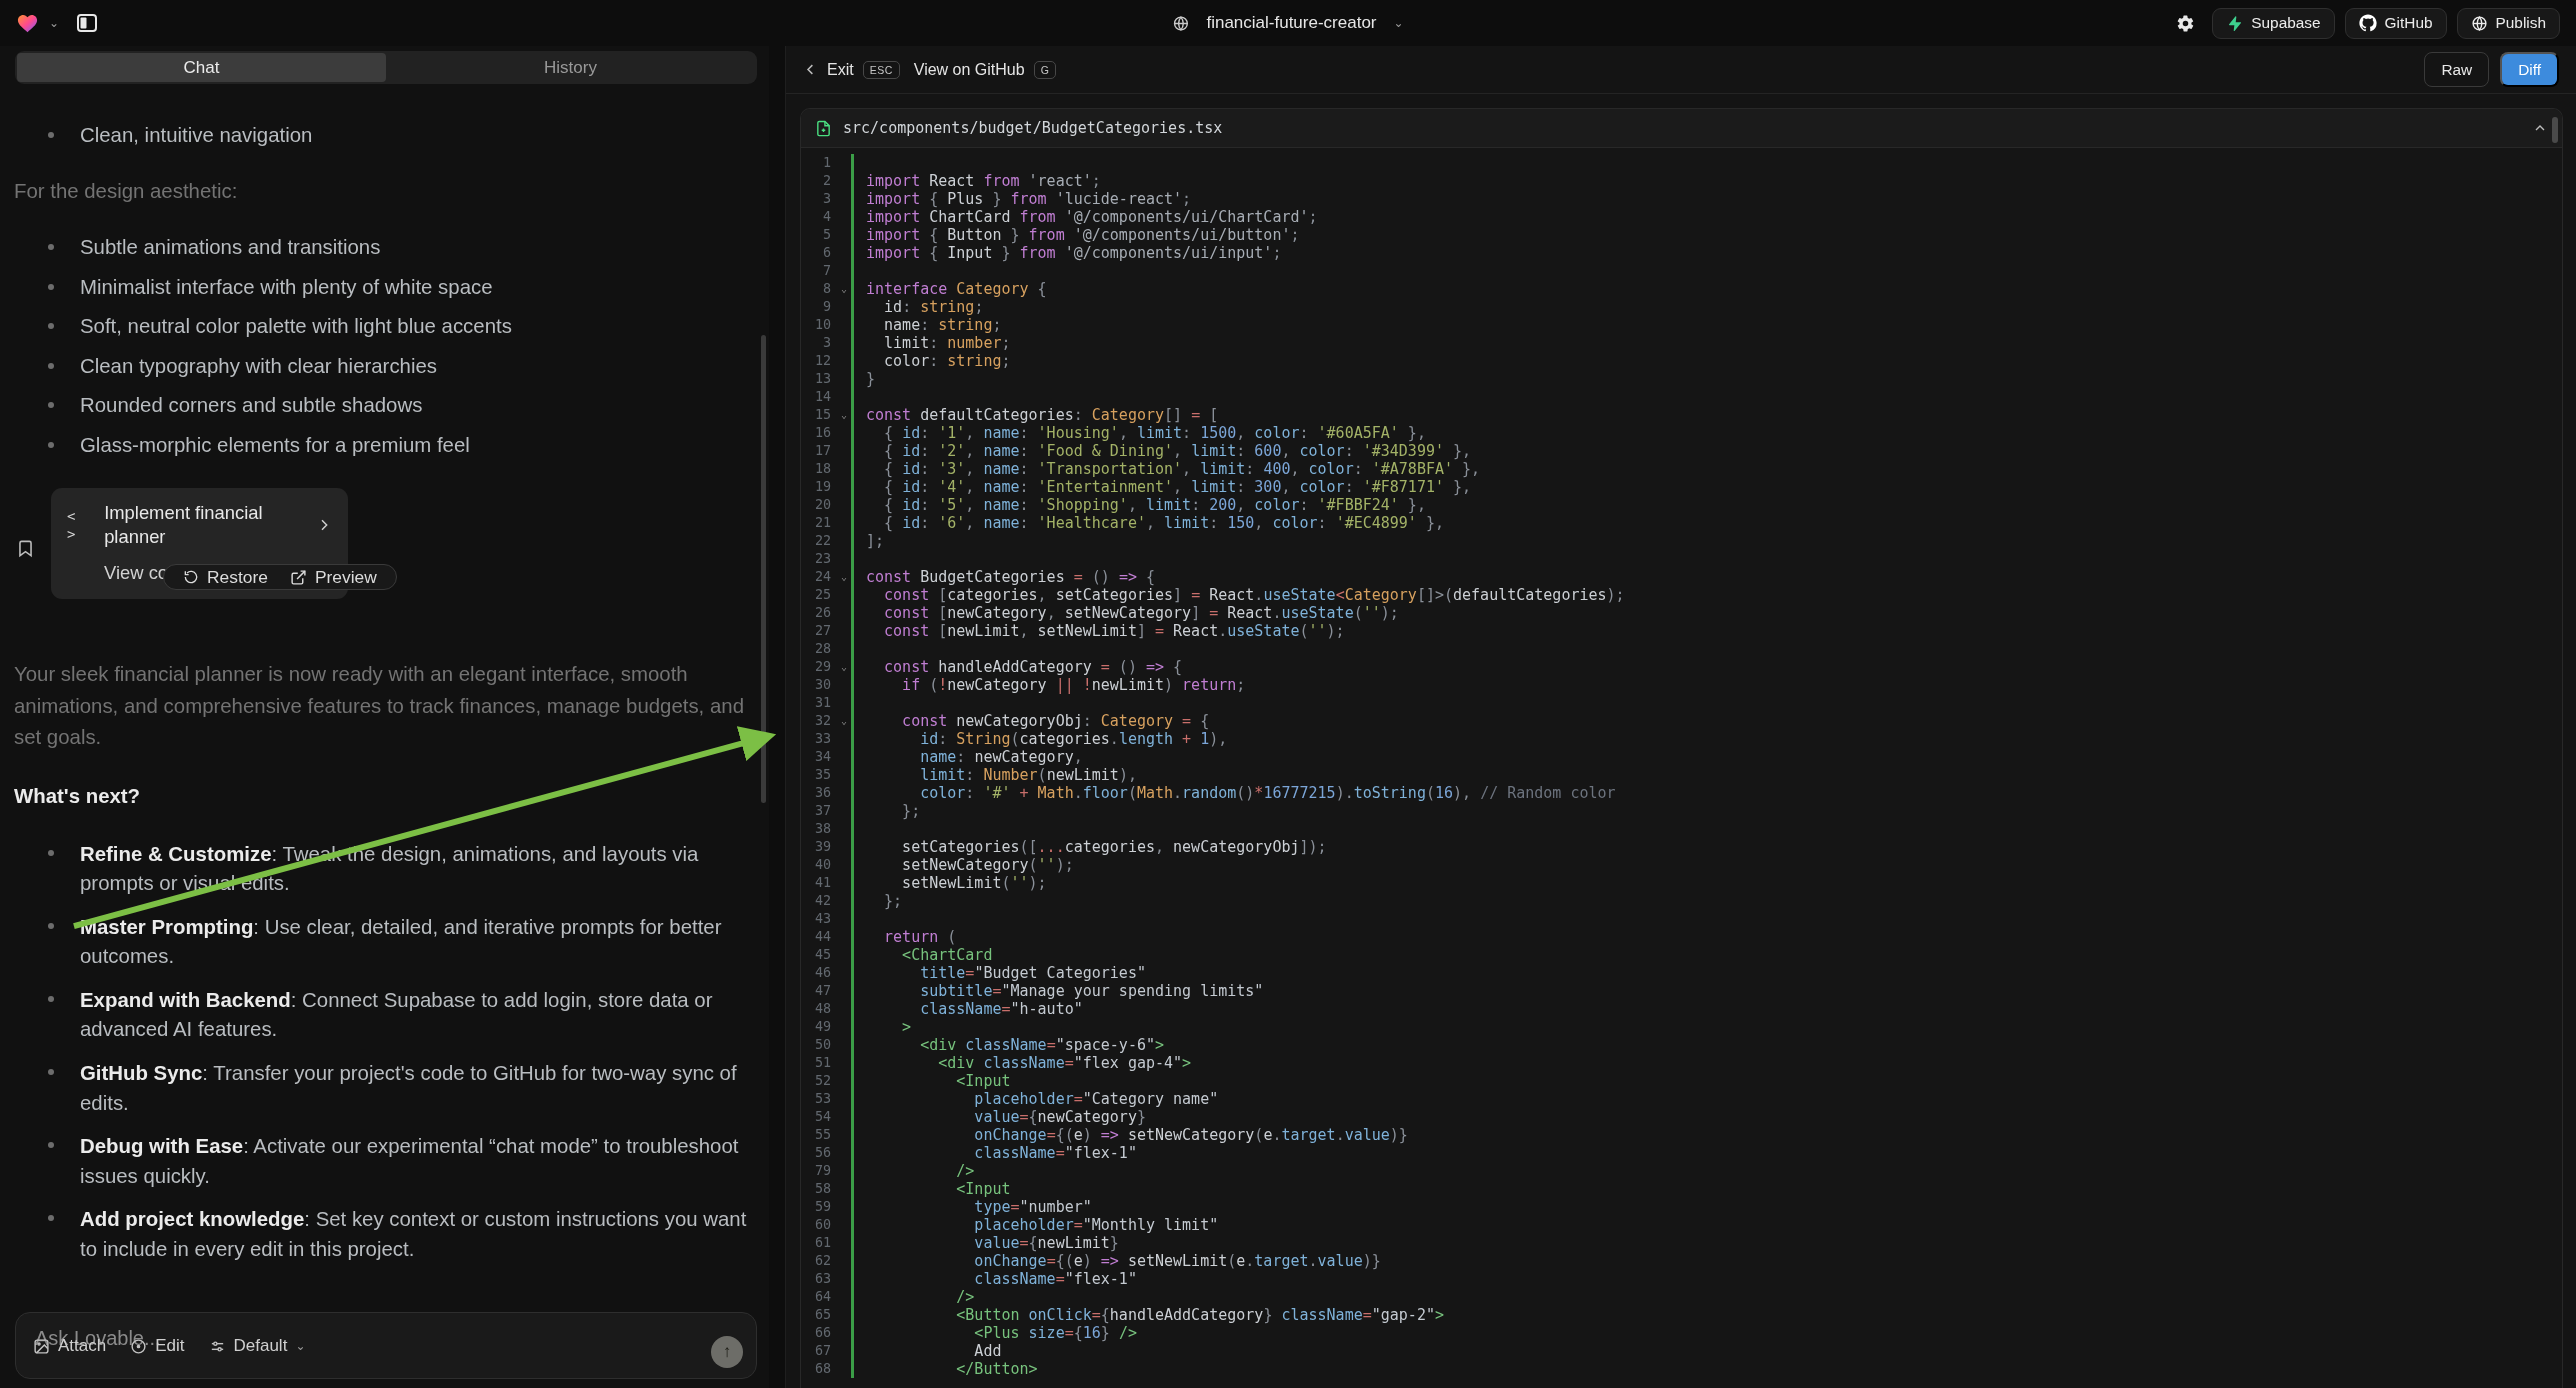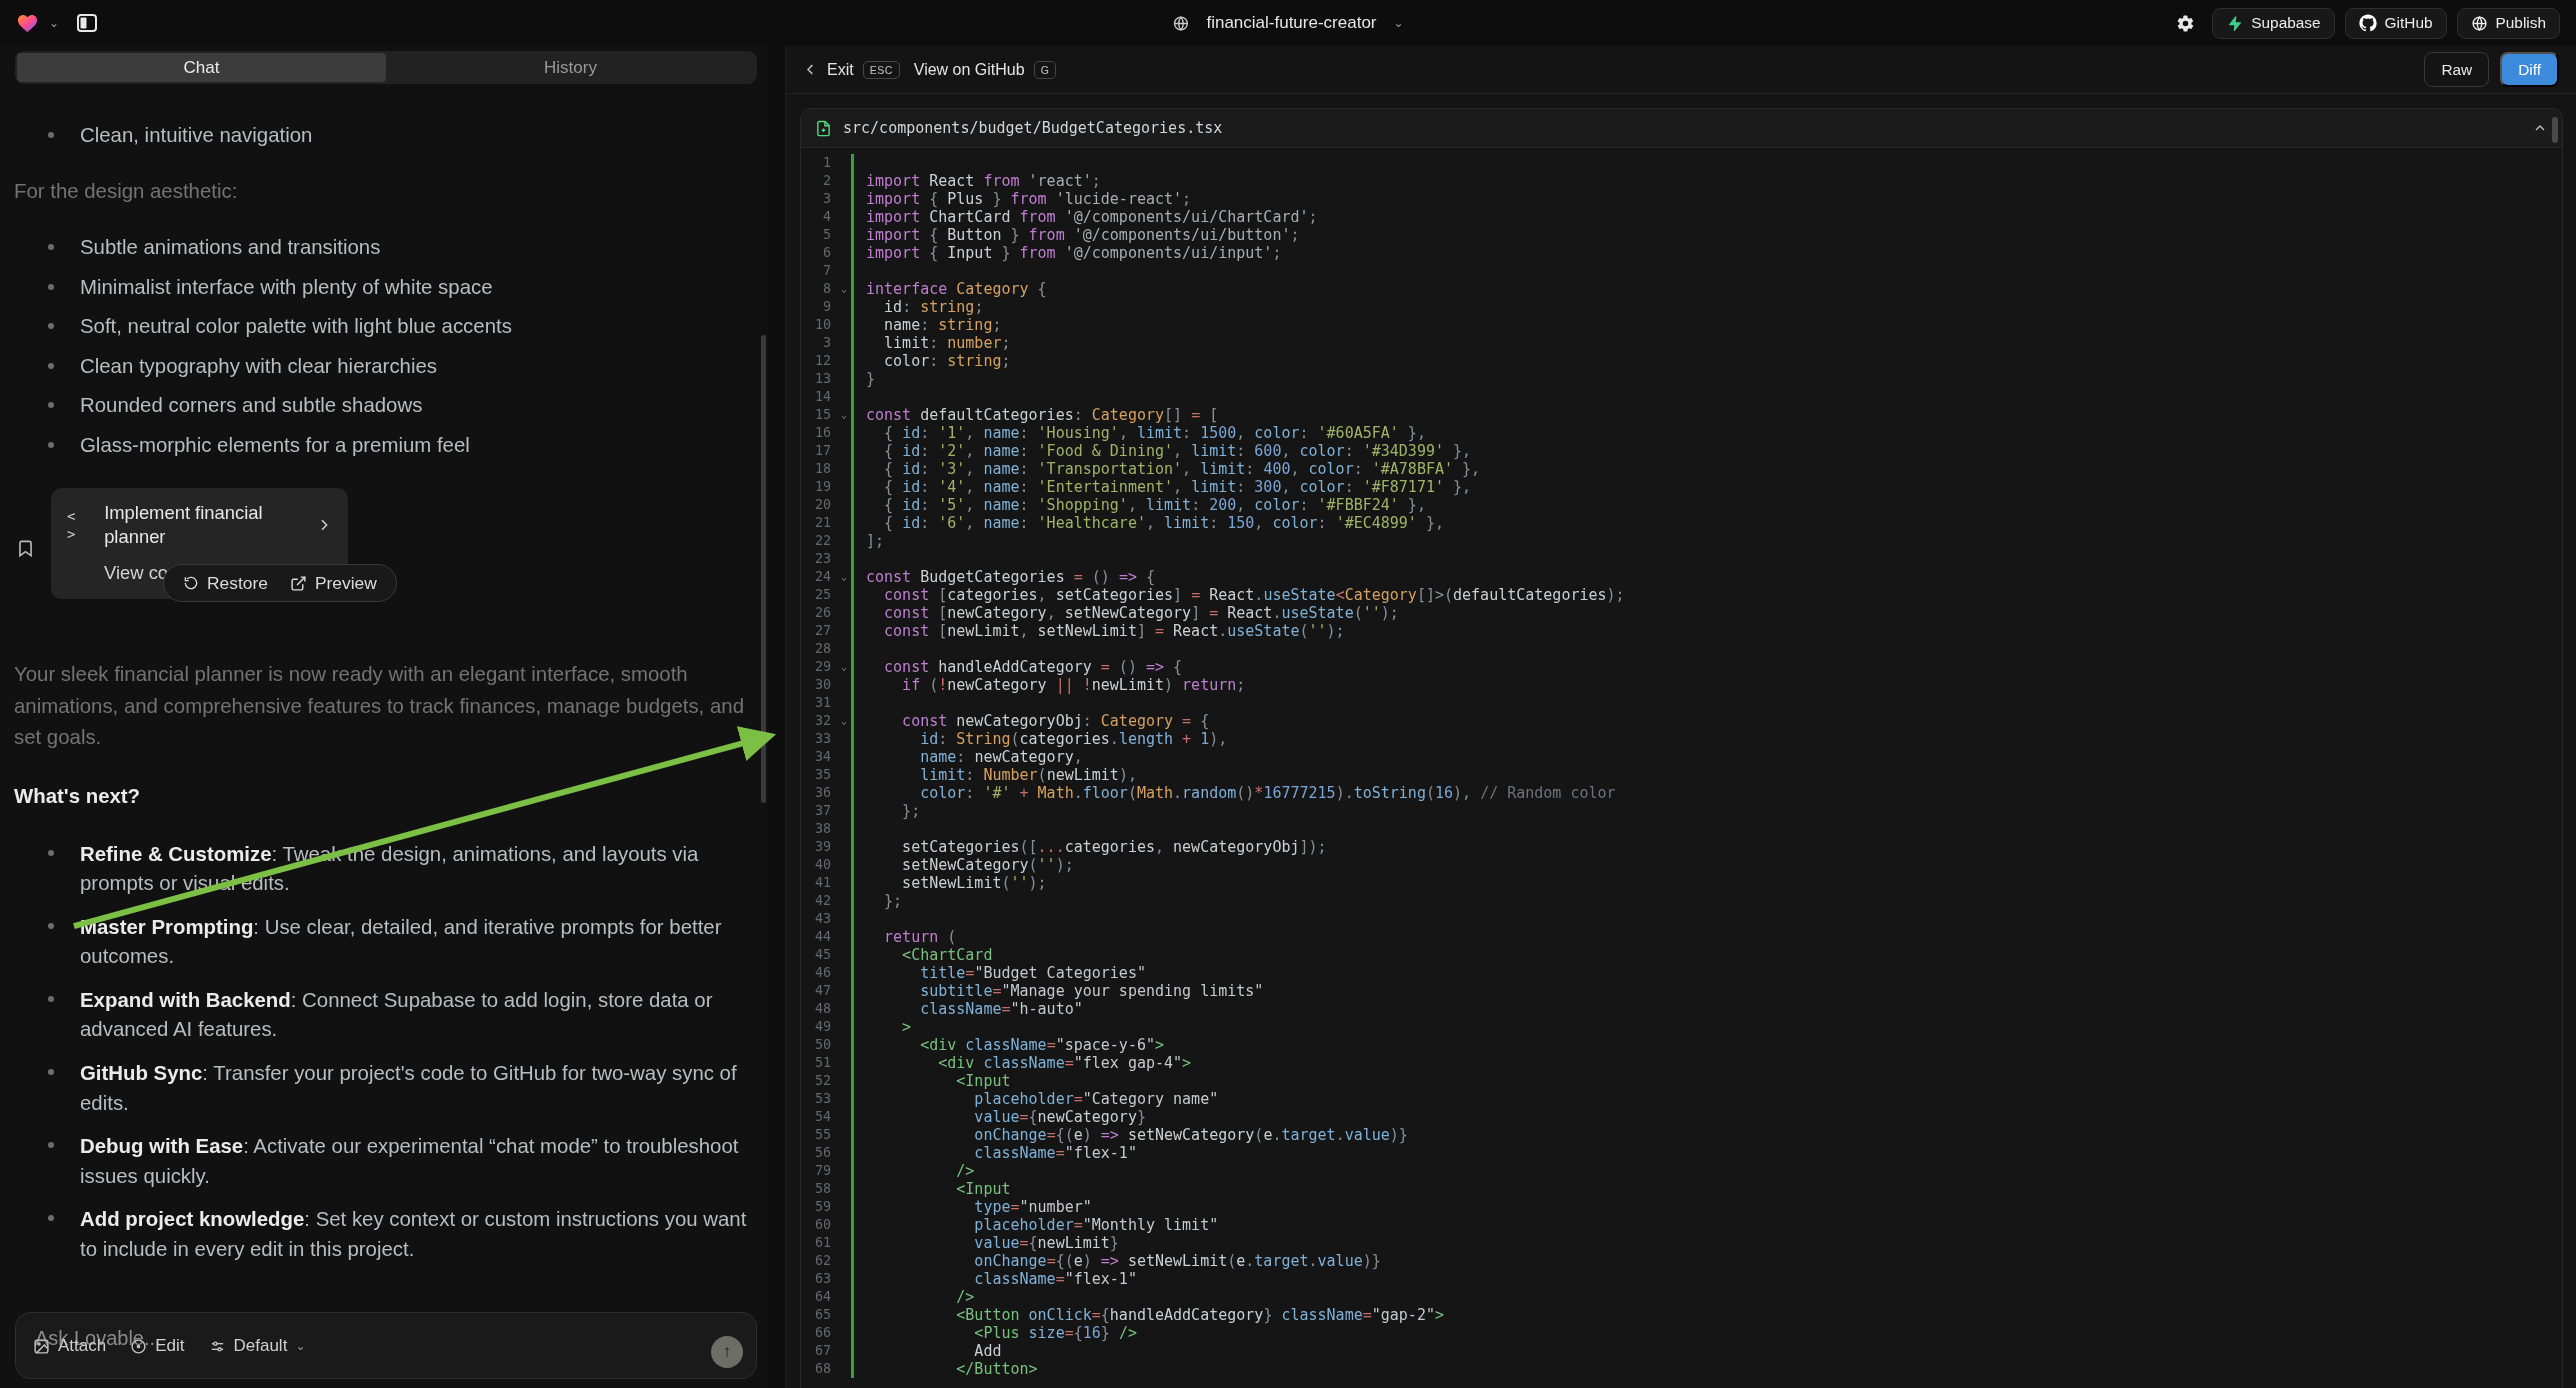--- a/index.html
+++ b/index.html
@@ -48,21 +48,21 @@
   ul.blk-bullets li b { color:#ebebeb; font-weight:bold; }
   ul.rich li { margin-bottom:14px; line-height:1.45; max-width:737px; }
 
   .vcard-wrap { position:relative; display:flex; gap:16px; margin:30px 0 60px 2px; }
   .bookmark { color:#bdbdbd; margin-top:10px; }
   .vcard { width:297px; background:#252525; border-radius:11px; padding:13px 16px 14px; cursor:pointer; }
   .vcard-row1 { display:flex; align-items:center; gap:12px; color:#e8e8e8; font-size:18.4px; }
   .vcard-code { font-family:"DejaVu Sans Mono", monospace; font-size:14px; color:#d6d6d6; letter-spacing:1px; }
   .vcard-chev { margin-left:auto; color:#d0d0d0; }
   .vcard-link { margin:12px 0 0 37px; color:#d2d2d2; font-size:18.4px; cursor:pointer; }
-  .vpill { position:absolute; left:147px; top:76px; height:38px; display:flex; align-items:center;
+  .vpill { position:absolute; left:147px; top:76px; height:26px; display:flex; align-items:center;
            gap:22px; padding:0 19px; background:#191919; border:1.5px solid #3a3a3a;
            border-radius:22px; z-index:3; }
   .vpill .pbtn { display:flex; align-items:center; gap:8px; color:#dcdcdc; font-size:17.4px; cursor:pointer; }
 
   .chat-scrollbar { position:absolute; right:3px; top:289px; width:5px; height:468px;
                     background:#3a3a3a; border-radius:3px; }
 
   
   .composer { position:absolute; left:15px; right:12px; bottom:9px; height:67px;
               background:#1a1a1a; border:1px solid #2e2e2e; border-radius:15px; }

